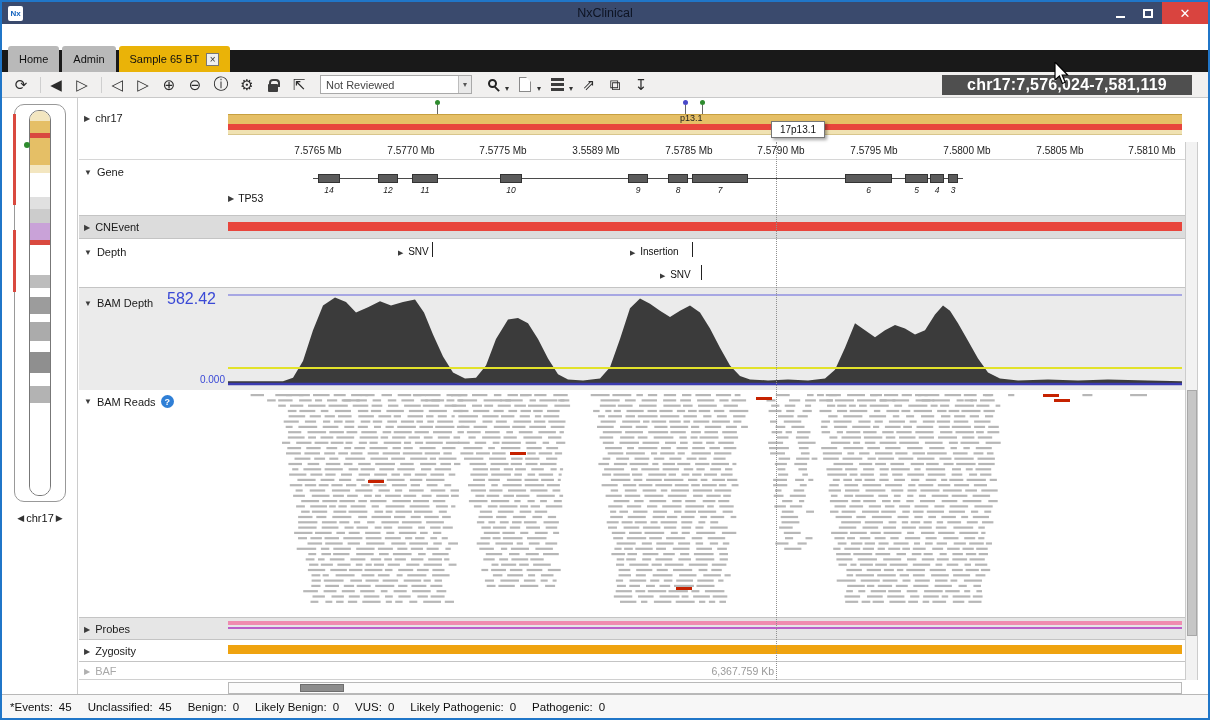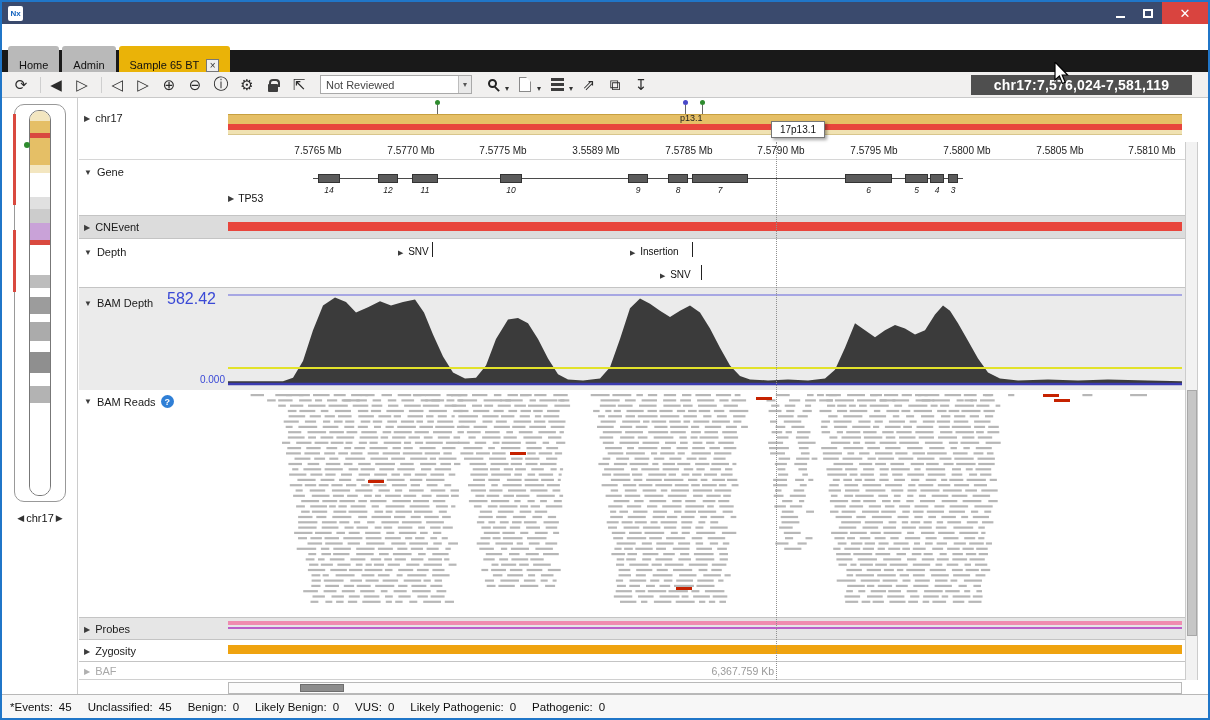--- a/index.html
+++ b/index.html
@@ -16,39 +16,39 @@
   .min-glyph{width:9px;height:2px;background:#fff;margin-top:8px;}
   .max-glyph{width:10px;height:9px;border:2px solid #fff;}
   .win-btn.close{width:46px;background:#d9443f;font-size:13px;}
 
   
   .menubar{position:absolute;left:0;top:22px;right:0;height:26px;background:#fbfbfb;display:flex;align-items:center;gap:2px;padding-left:6px;border-bottom:1px solid #e3e3e3;}
   .menu-item{font-size:12px;color:#111;padding:3px 6px;}
 
   
   .tabbar{position:absolute;left:0;top:48px;right:0;height:22px;background:#191919;display:flex;align-items:flex-end;padding-left:6px;gap:3px;}
-  .tab{height:19px;background:#b9b9b9;display:flex;align-items:flex-start;padding:13px 11px;font-size:11px;border-radius:3px 3px 0 0;color:#111;white-space:nowrap;}
+  .tab{height:19px;background:#b9b9b9;display:flex;align-items:center;padding:13px 11px;font-size:11px;border-radius:3px 3px 0 0;color:#111;white-space:nowrap;}
   .tab.active{background:#eab308;}
   .tab-close{margin-left:7px;width:13px;height:13px;border:1px solid #777;background:#efefef;font-size:10px;line-height:11px;text-align:center;color:#333;}
 
   
   .toolbar{position:absolute;left:0;top:70px;right:0;height:26px;background:#f1f0ef;border-bottom:1px solid #c9c9c9;display:flex;align-items:center;padding-left:10px;}
   .tb-icon{font-size:15px;color:#2b2b2b;margin-right:8px;width:18px;height:19px;display:inline-flex;align-items:center;justify-content:center;}
   .tb-sep{width:1px;height:16px;background:#cfcfcf;margin:0 6px 0 2px;}
   .tb-caret{font-size:8px;color:#333;margin:7px 7px 0 -5px;}
   .review-dd{width:152px;height:19px;background:#fff;border:1px solid #a9a9a9;font-size:11px;color:#454545;display:flex;align-items:center;padding-left:5px;margin:0 12px 0 4px;}
   .review-dd .dd-caret{margin-left:auto;color:#555;font-size:8px;background:#e9e9e9;border-left:1px solid #bdbdbd;height:17px;display:flex;align-items:center;padding:0 4px;}
   .shape-search{width:9px;height:9px;border:2px solid #222;border-radius:50%;position:relative;margin:-3px 0 0 -2px;}
   .shape-search::after{content:"";position:absolute;width:6px;height:2px;background:#222;transform:rotate(45deg);right:-5px;bottom:-4px;}
   .shape-doc{width:12px;height:15px;background:#fff;border:1px solid #8a8a8a;position:relative;}
   .shape-doc::after{content:"";position:absolute;right:-1px;top:-1px;border-style:solid;border-width:0 5px 5px 0;border-color:transparent #f1f0ef transparent transparent;}
   .shape-layers{width:13px;height:3px;background:#3c3c3c;box-shadow:0 5px 0 #3c3c3c,0 10px 0 #3c3c3c;margin-top:-10px;}
   .shape-lock{width:10px;height:8px;background:#3e3e3e;border-radius:1px;position:relative;margin-top:6px;}
   .shape-lock::before{content:"";position:absolute;top:-5px;left:1px;width:7px;height:6px;border:2px solid #3e3e3e;border-bottom:none;border-radius:4px 4px 0 0;}
-  .location-box{position:absolute;right:16px;top:3px;width:221px;height:20px;background:#4f4f4f;color:#fff;font-size:14px;font-weight:bold;display:flex;align-items:center;justify-content:center;letter-spacing:.2px;}
+  .location-box{position:absolute;right:16px;top:3px;width:250px;height:20px;background:#4f4f4f;color:#fff;font-size:16px;font-weight:bold;display:flex;align-items:center;justify-content:center;letter-spacing:.2px;}
   .cursor-svg{position:absolute;left:1052px;top:60px;z-index:60;}
 
   
   .main{position:absolute;left:0;top:96px;width:1206px;height:598px;background:#fff;}
   .ideo-panel{position:absolute;left:0;top:0;width:76px;height:598px;border-right:1px solid #ccc;background:#fff;}
   .ideo-frame{position:absolute;left:12px;top:6px;width:52px;height:398px;border:1px solid #999;border-radius:10px;background:#fff;}
   .chrom{position:absolute;left:27px;top:12px;width:22px;height:386px;border:1px solid #777;border-radius:10px;overflow:hidden;background:#fff;}
   .chrom-band{width:100%;}
   .red-indicator{position:absolute;width:3px;background:#d9493f;left:11px;}
   .green-dot{position:absolute;width:6px;height:6px;border-radius:50%;background:#2e8b2e;left:22px;top:44px;}
@@ -129,20 +129,21 @@
   .statusbar{position:absolute;left:0;bottom:0;right:0;height:24px;background:#f7f7f7;border-top:1px solid #b8b8b8;display:flex;align-items:center;padding-left:8px;gap:16px;font-size:11.5px;color:#111;}
   .status-item{display:flex;gap:6px;white-space:nowrap;}
 </style>
 </head>
 <body>
 
 <div class="window">
 
   <div class="titlebar">
     <div class="app-icon">Nx</div>
+    <div class="title">NxClinical</div>
     <div class="win-controls">
       <div class="win-btn">
           <span class="min-glyph"></span>
         </div>
       <div class="win-btn">
           <span class="max-glyph"></span>
         </div>
       <div class="win-btn close">
           <span>✕</span>
         </div>

